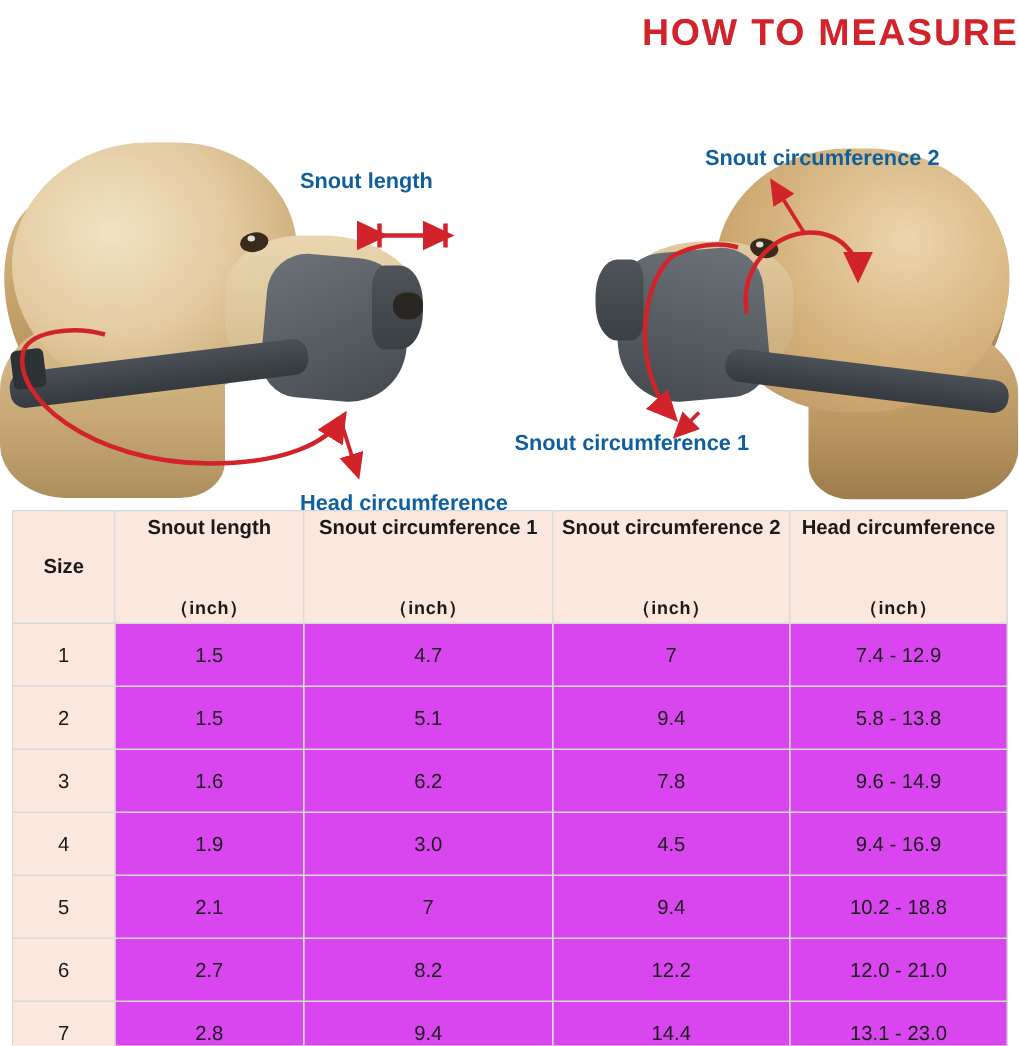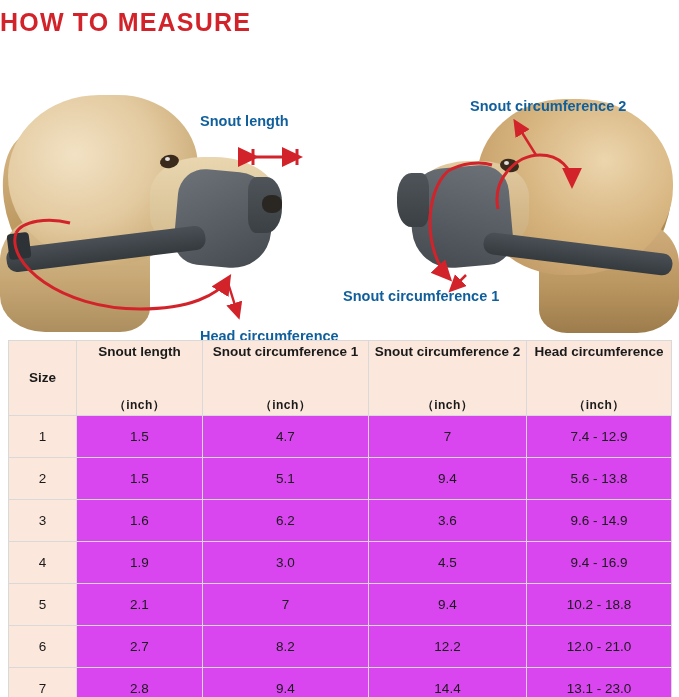--- a/index.html
+++ b/index.html
@@ -16,21 +16,21 @@
   }
   .page {
     position: relative;
     width: 679px;
     height: 697px;
     background: #ffffff;
   }
 
   
   .title {
-    text-align: left;
+    text-align: right;
     color: #d2232a;
     font-size: 25px;
     font-weight: bold;
     letter-spacing: 1.2px;
     padding-top: 8px;
     font-family: "Liberation Sans", sans-serif;
   }
 
   
   .illus {
@@ -349,27 +349,27 @@
           <td>1.5</td>
           <td>4.7</td>
           <td>7</td>
           <td>7.4 - 12.9</td>
         </tr>
         <tr>
           <td class="size-cell">2</td>
           <td>1.5</td>
           <td>5.1</td>
           <td>9.4</td>
-          <td>5.6 - 13.8</td>
+          <td>5.8 - 13.8</td>
         </tr>
         <tr>
           <td class="size-cell">3</td>
           <td>1.6</td>
           <td>6.2</td>
-          <td>3.6</td>
+          <td>7.8</td>
           <td>9.6 - 14.9</td>
         </tr>
         <tr>
           <td class="size-cell">4</td>
           <td>1.9</td>
           <td>3.0</td>
           <td>4.5</td>
           <td>9.4 - 16.9</td>
         </tr>
         <tr>

